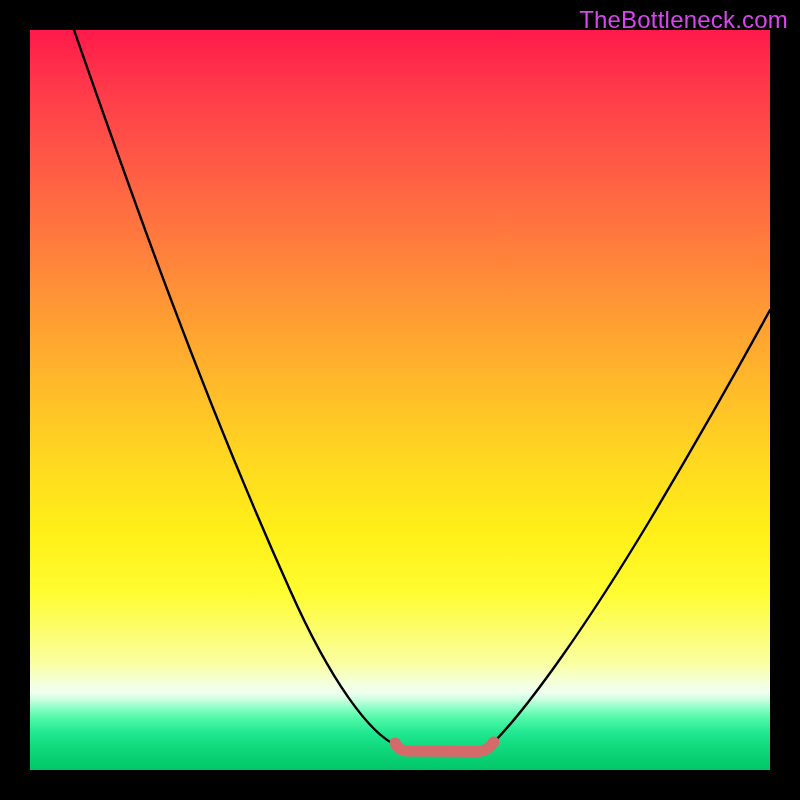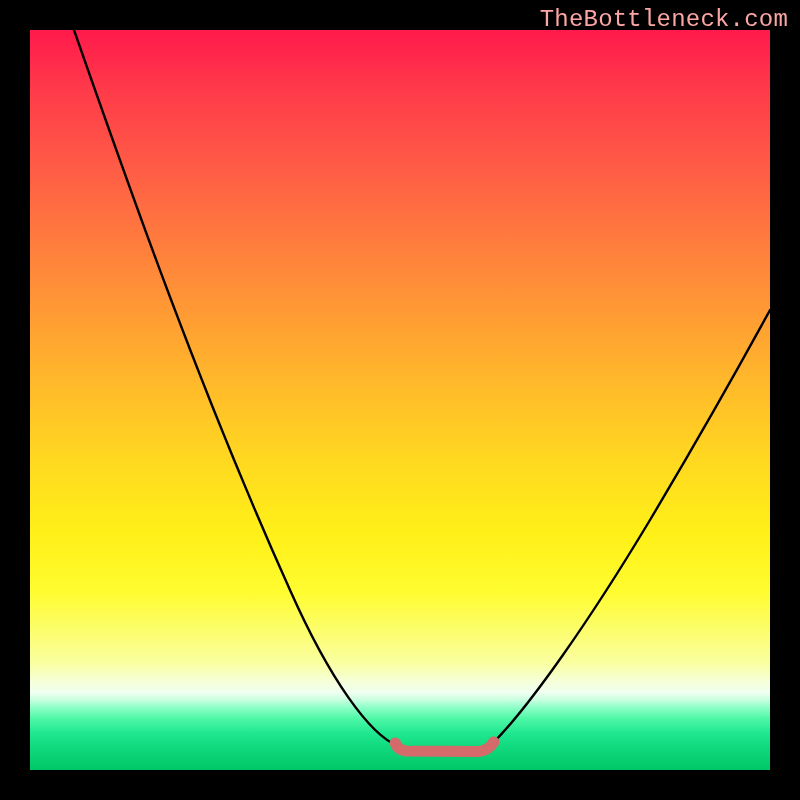--- a/index.html
+++ b/index.html
@@ -38,23 +38,23 @@
       #90ffc8 91.5%,
       #50f8a8 93%,
       #20e890 95%,
       #10d87c 97%,
       #00c868 100%);
   }
   .watermark {
     position: absolute;
     top: 6px;
     right: 12px;
-    font-family: Liberation Mono, monospace;
+    font-family: Liberation Sans, sans-serif;
     font-size: 24px;
-    color: #fca5a5;
+    color: #d946ef;
     letter-spacing: 0.2px;
   }
   svg.curve {
     position: absolute;
     left: 0; top: 0;
     width: 100%;
     height: 100%;
   }
 </style>
 </head>

